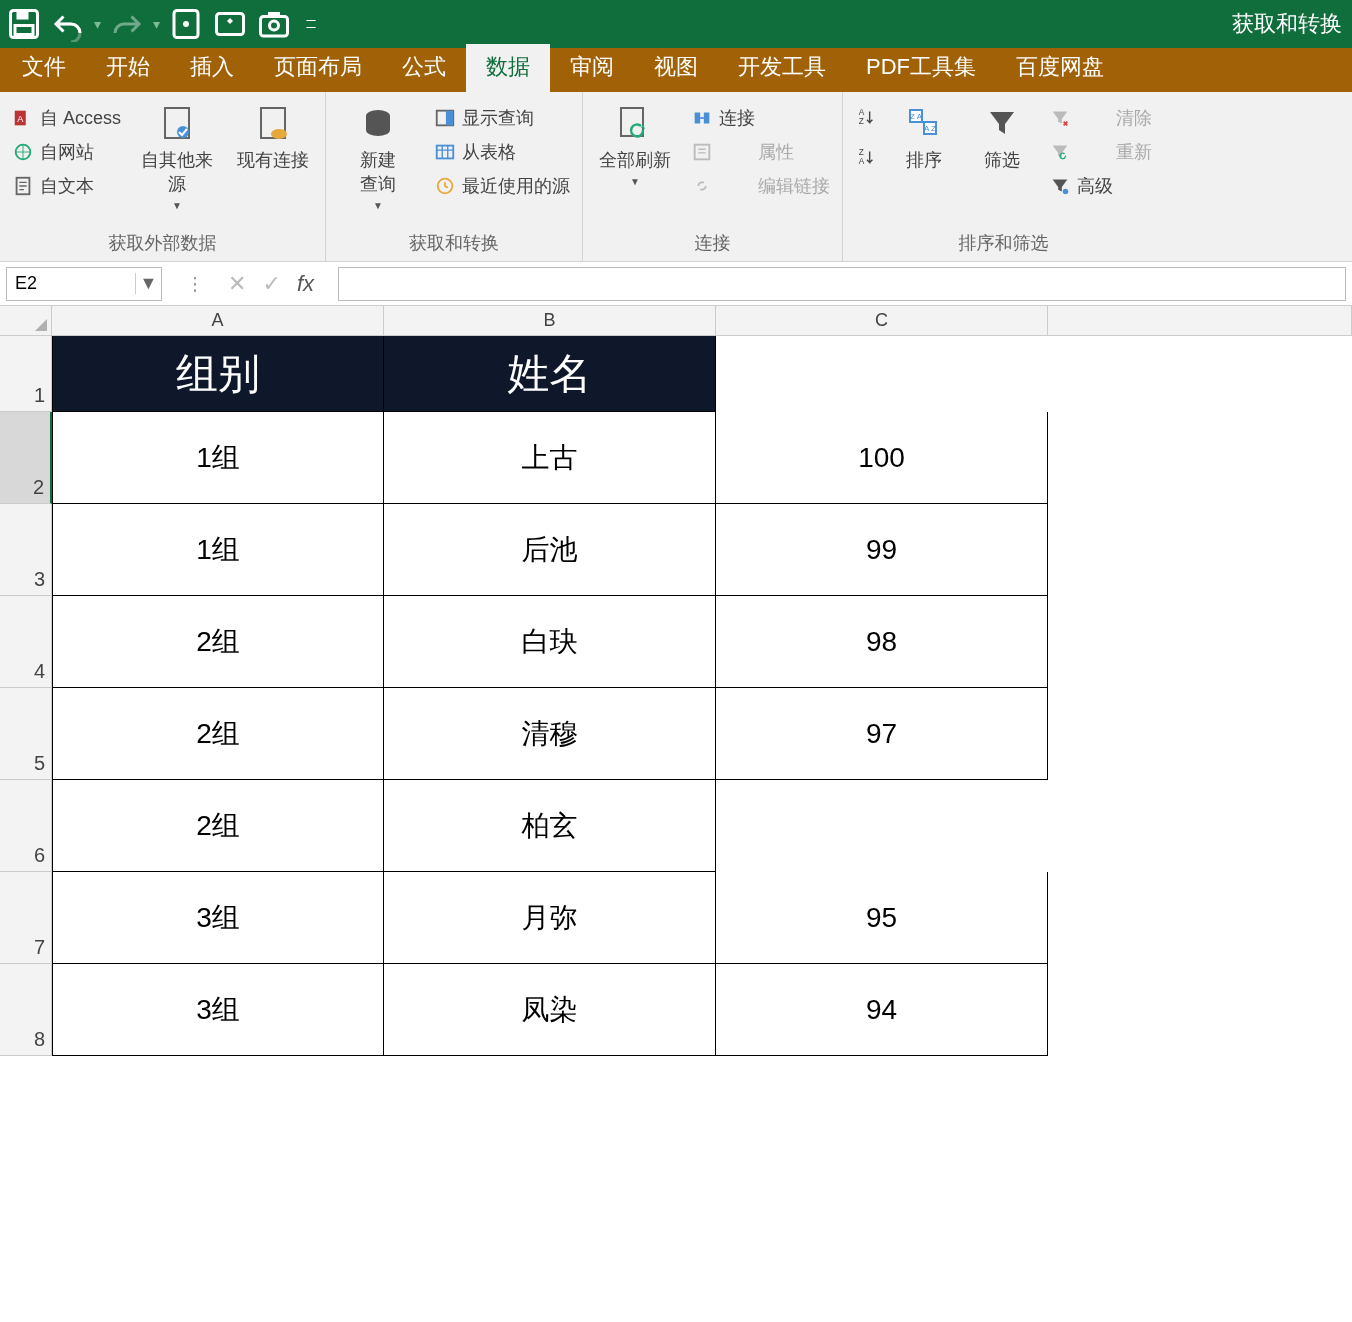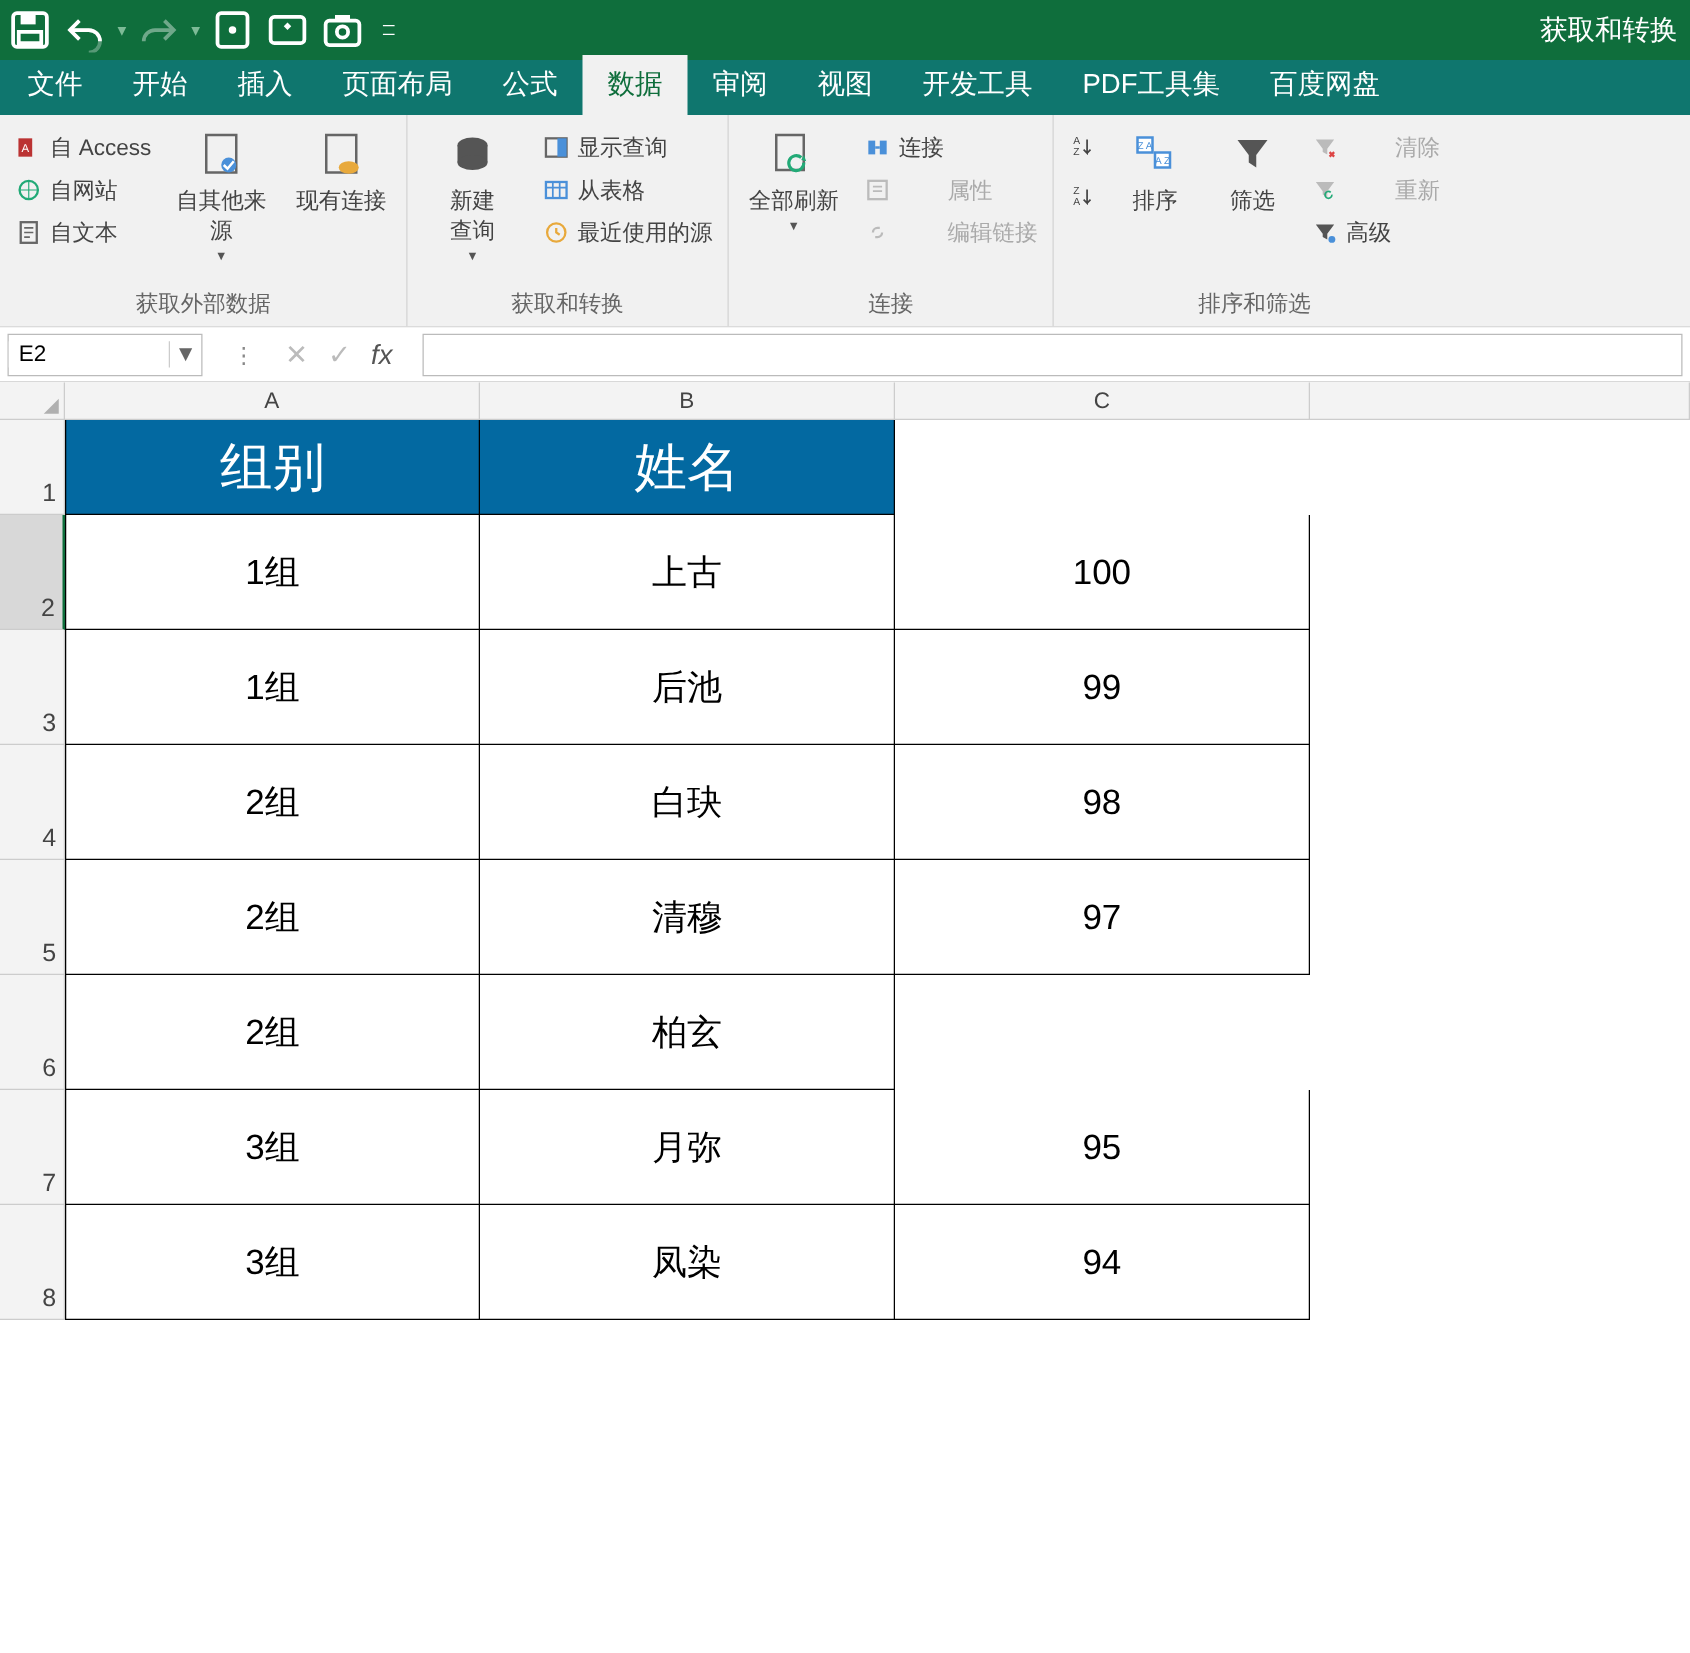--- a/index.html
+++ b/index.html
@@ -19,21 +19,21 @@
   .titlebar .qat-btn {
     width:36px; height:36px; display:flex; align-items:center; justify-content:center;
     color:#cde9d6;
   }
   .titlebar .qat-btn.disabled { opacity:.4; }
   .titlebar .qat-sep { color:#7dbb97; font-size:14px; }
   .titlebar .workbook-title { margin-left:auto; font-size:22px; padding-right:4px; white-space:nowrap; }
 
   
   .tabstrip {
-    background:#0f766e;
+    background:#a16207;
     height:44px;
     display:flex;
     align-items:flex-end;
     gap:0;
     padding:0 2px;
   }
   .tab {
     color:#fff; font-size:22px; padding:8px 20px 10px;
     cursor:pointer; white-space:nowrap;
   }
@@ -121,21 +121,21 @@
   .rowhead.sel { background:#d8d8d8; border-right:2px solid #0f6e3c;}
 
   .cells { display:flex; flex-direction:column; }
   .datarow { display:flex; }
   .cell {
     border-right:1px solid #000; border-bottom:1px solid #000;
     display:flex; align-items:center; justify-content:center;
     font-size:28px; color:#000;
   }
   .cell.wA{width:332px;} .cell.wB{width:332px;} .cell.wC{width:332px;}
-  .cell.hdr { background:#0369a1; color:#fff; height:76px; font-size:42px; border-right:1px solid #000; border-bottom:1px solid #000;}
+  .cell.hdr { background:#0f172a; color:#fff; height:76px; font-size:42px; border-right:1px solid #000; border-bottom:1px solid #000;}
   .cell.body { height:92px; background:#fff; }
   .cell.leftedge { border-left:1px solid #000;}
 
   
 
   svg { shape-rendering:geometricPrecision; }
 </style>
 </head>
 <body>
 

